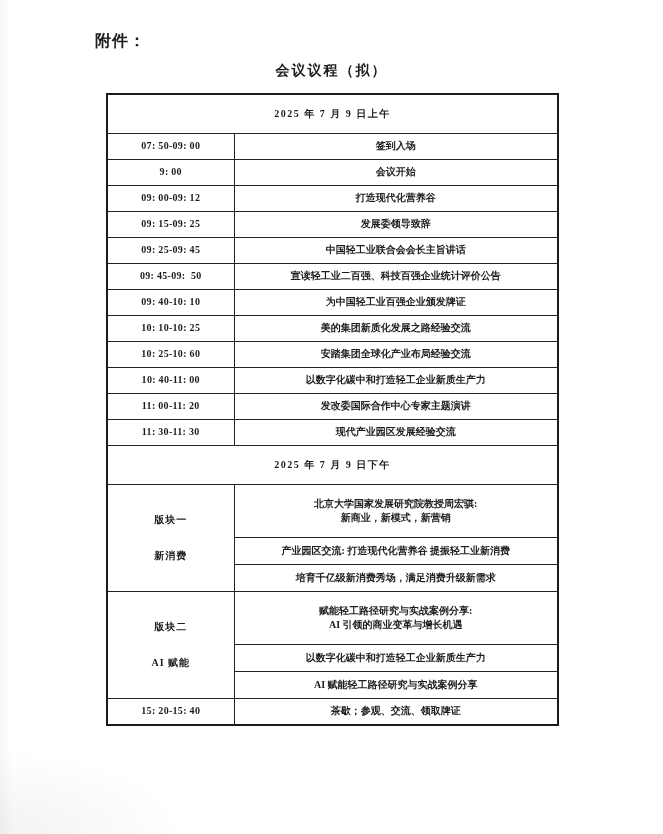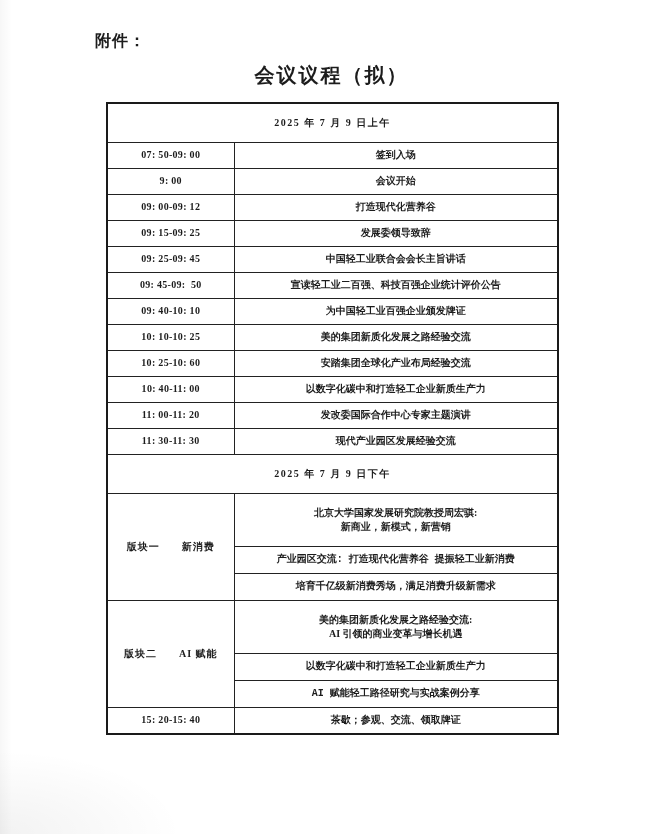--- a/index.html
+++ b/index.html
@@ -27,21 +27,21 @@
     letter-spacing: 1px;
   }
   .doc-area {
     position: absolute;
     left: 106px;
     top: 62px;
     width: 451px;
   }
   .doc-title {
     text-align: center;
-    font-size: 20px;
+    font-size: 14px;
     font-weight: 700;
     letter-spacing: 2px;
     margin-bottom: 13px;
   }
   table.agenda {
     border-collapse: collapse;
     table-layout: fixed;
     width: 451px;
     border: 2px solid #1a1a1a;
   }
@@ -60,29 +60,29 @@
     letter-spacing: 1.5px;
     height: 36px;
   }
   td.time-cell {
     font-size: 12px;
     letter-spacing: 0.3px;
     white-space: pre;
   }
   tr.row-sm td { height: 23px; }
   tr.row-2line td { height: 50px; }
-  tr.row-mid td { height: 24px; font-family: Liberation Mono, monospace; }
+  tr.row-mid td { height: 24px; }
   td.label-cell {
     font-weight: 700;
     font-size: 13px;
     letter-spacing: 1px;
   }
   .label-stack {
     display: flex;
-    flex-direction: row;
+    flex-direction: column;
     align-items: center;
     justify-content: center;
     gap: 22px;
     font-family: Liberation Serif, serif;
   }
   .event-line2 { margin-top: 0px; }
   .event-line2:empty { display: none; }
 </style>
 </head>
 <body>
@@ -176,21 +176,21 @@
     </tr>
 
     <tr class="row-2line">
       <td rowspan="3" class="label-cell">
         <div class="label-stack">
           <div>版块二</div>
           <div>AI 赋能</div>
         </div>
       </td>
       <td class="event-cell">
-        <div>美的集团新质化发展之路经验交流:</div>
+        <div>赋能轻工路径研究与实战案例分享:</div>
         <div class="event-line2">AI 引领的商业变革与增长机遇</div>
       </td>
     </tr>
     <tr class="row-mid">
       <td class="event-cell">以数字化碳中和打造轻工企业新质生产力</td>
     </tr>
     <tr class="row-mid">
       <td class="event-cell">AI 赋能轻工路径研究与实战案例分享</td>
     </tr>
 

